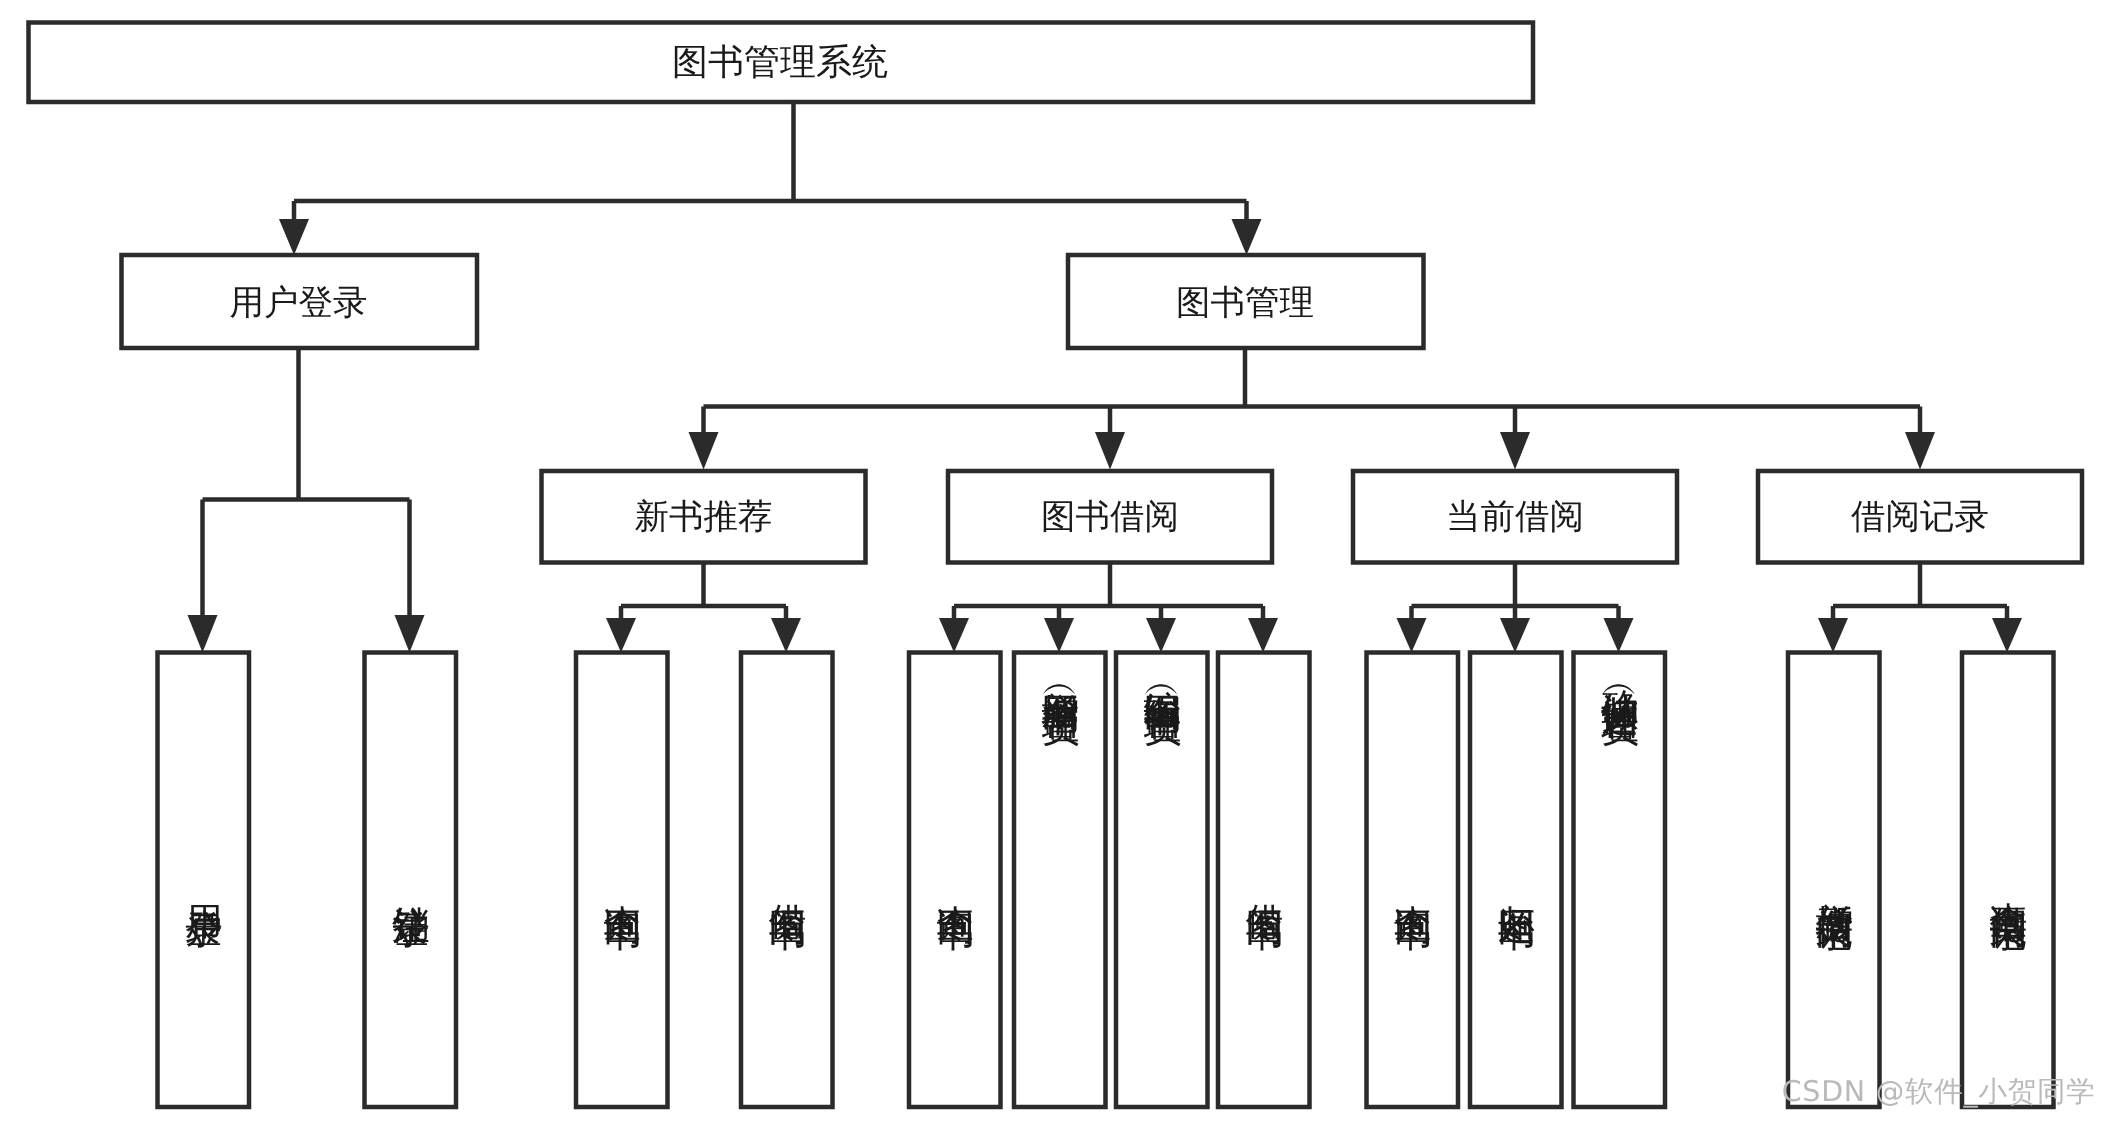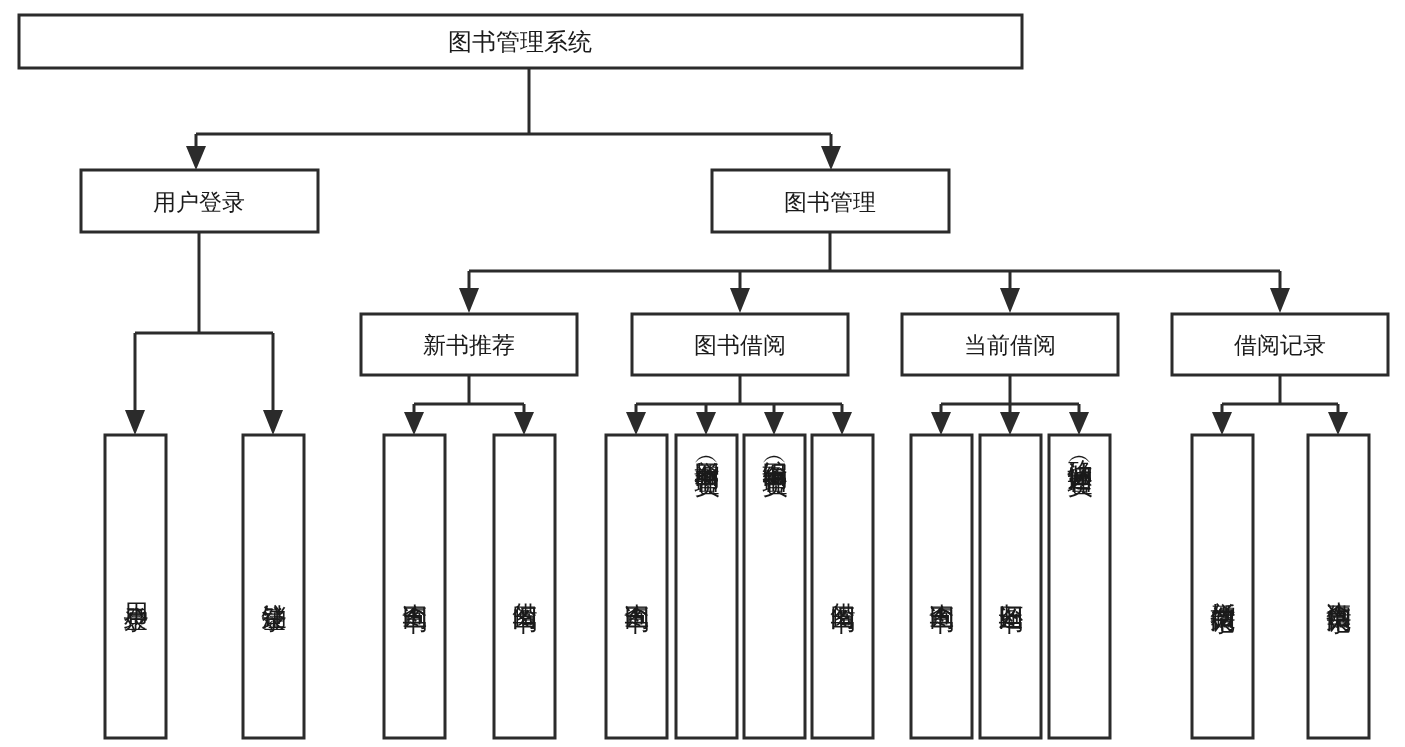--- a/index.html
+++ b/index.html
@@ -258,14 +258,15 @@
     <span class="leaf-label">确认归还（管理员）</span>
   </div>
 
   <div class="leaf-label-wrap" style="left:1192px; top:435px; width:61px; height:303px;">
     <span class="leaf-label">新增借阅记录</span>
   </div>
   <div class="leaf-label-wrap" style="left:1308px; top:435px; width:61px; height:303px;">
     <span class="leaf-label">查询借阅记录</span>
   </div>
 
+  <div class="watermark">CSDN @软件_小贺同学</div>
 
 </div>
 
 </body></html>

